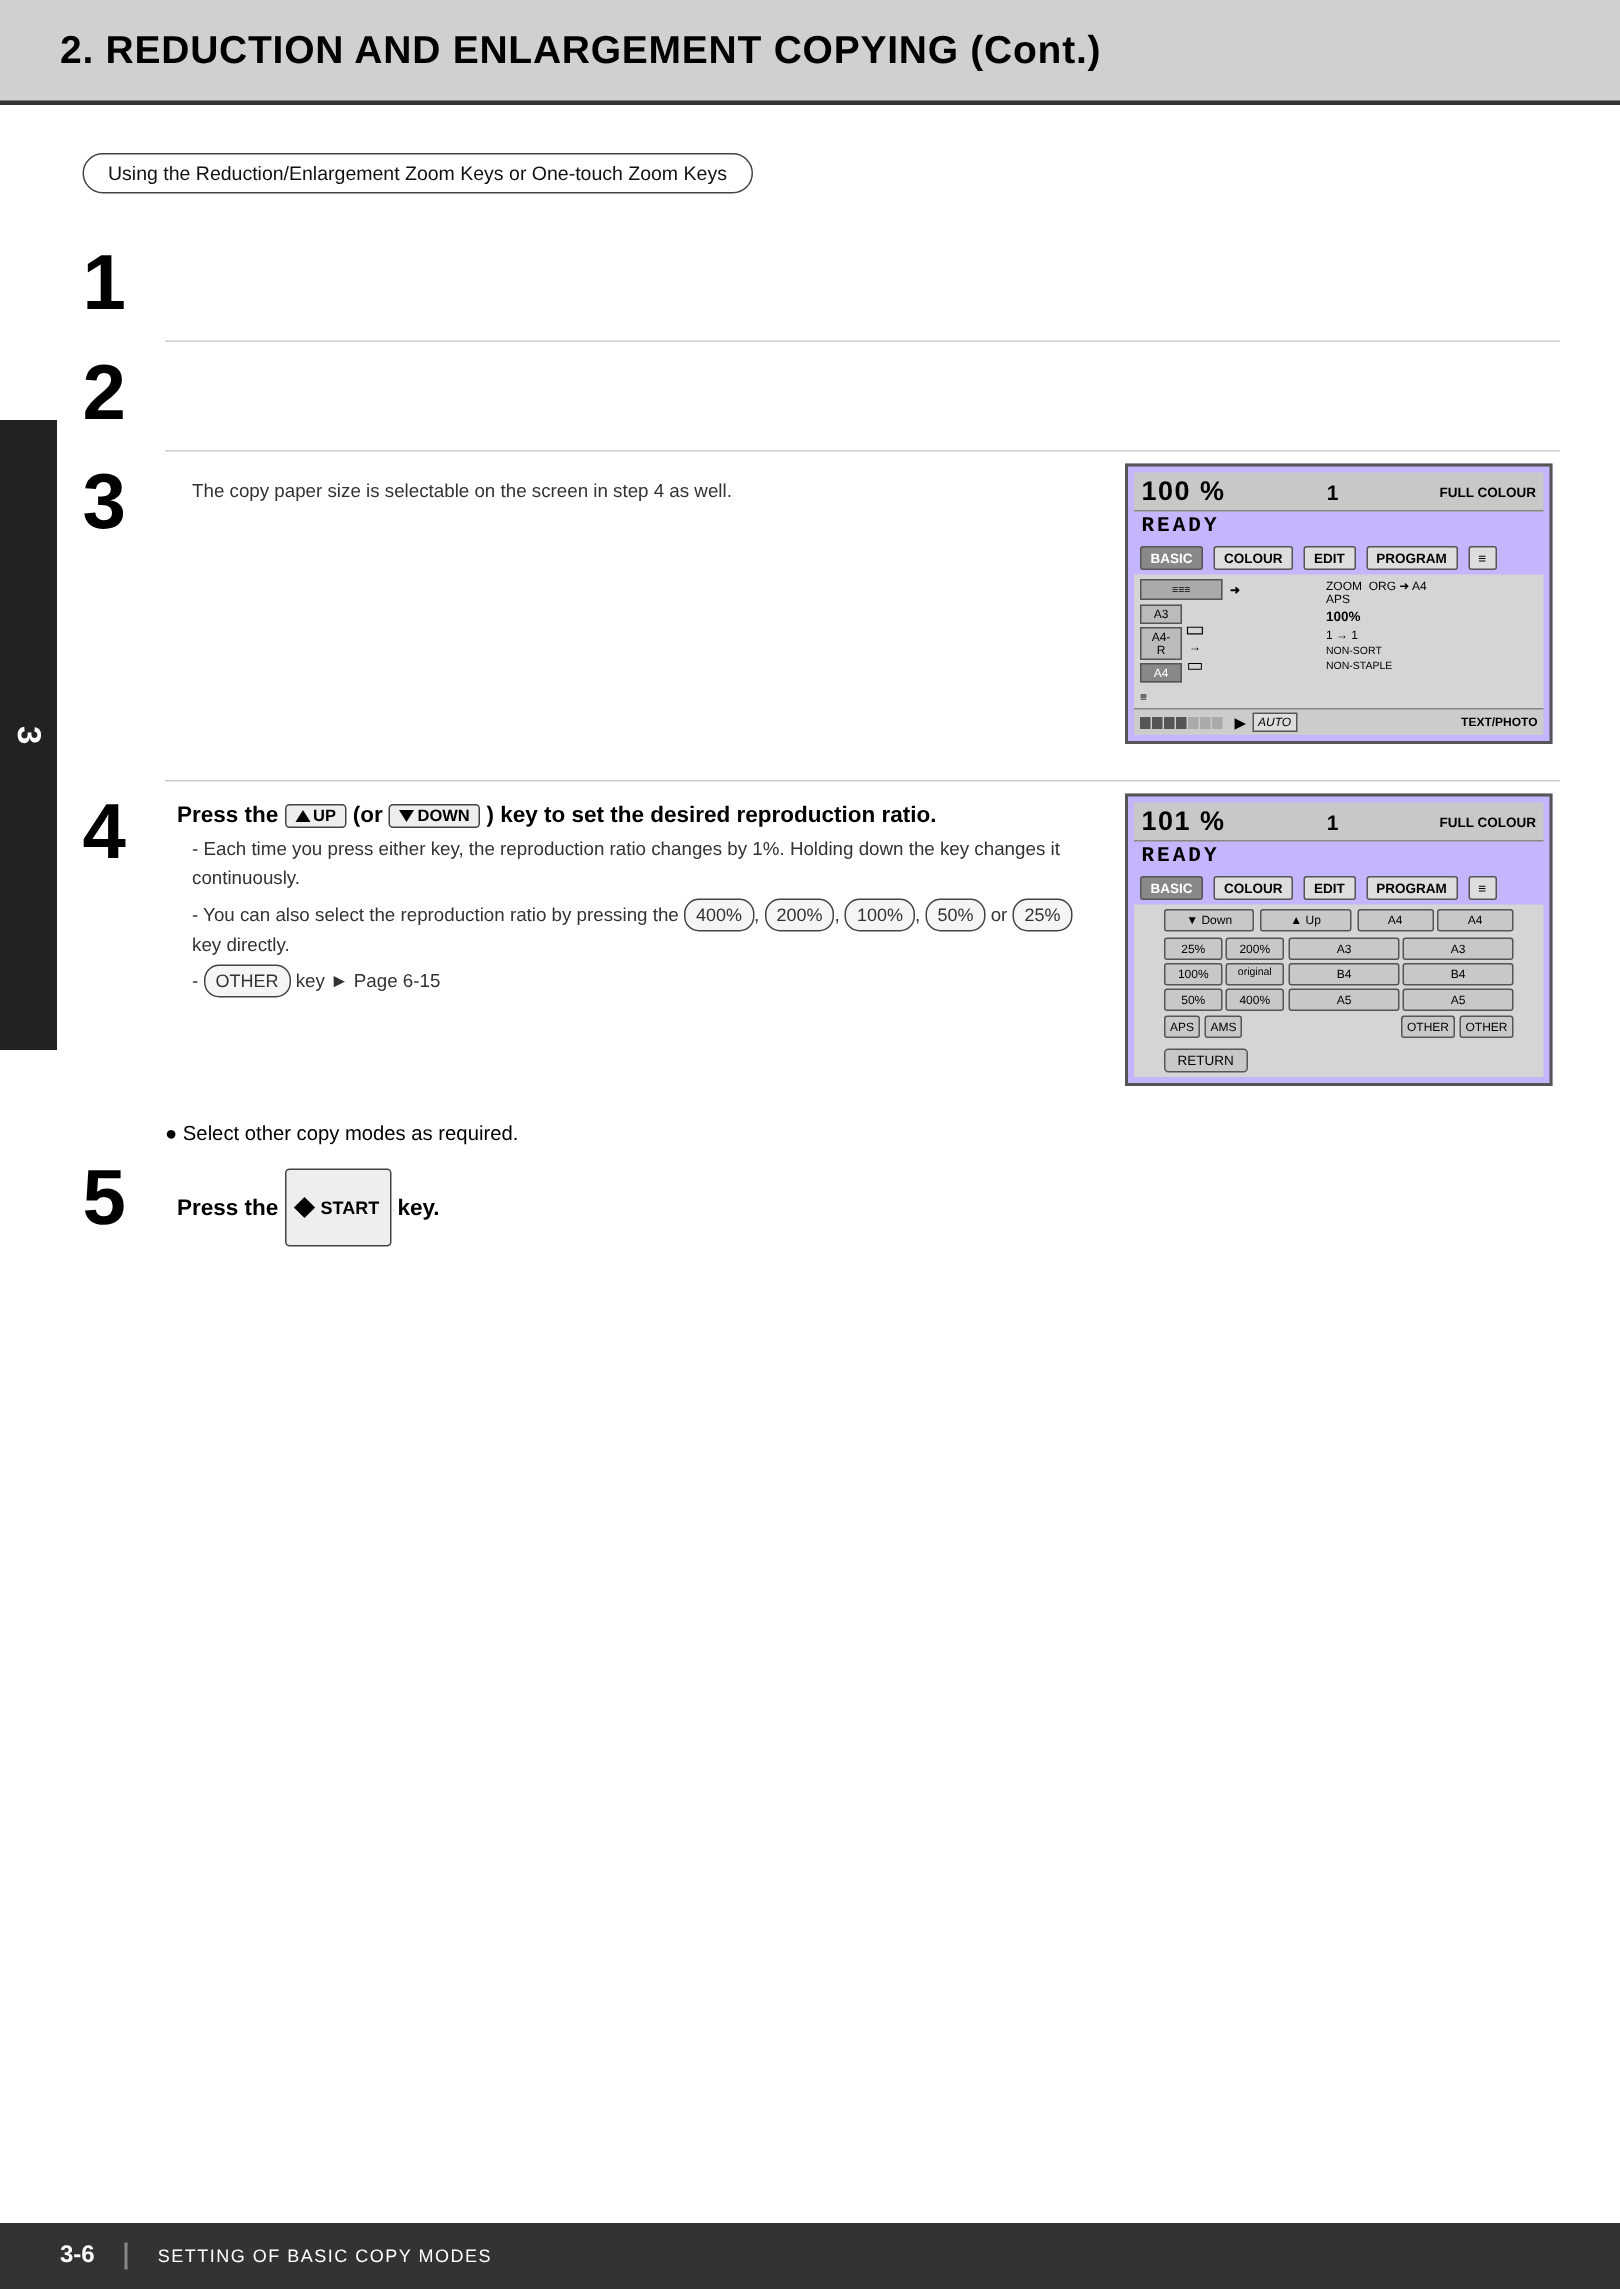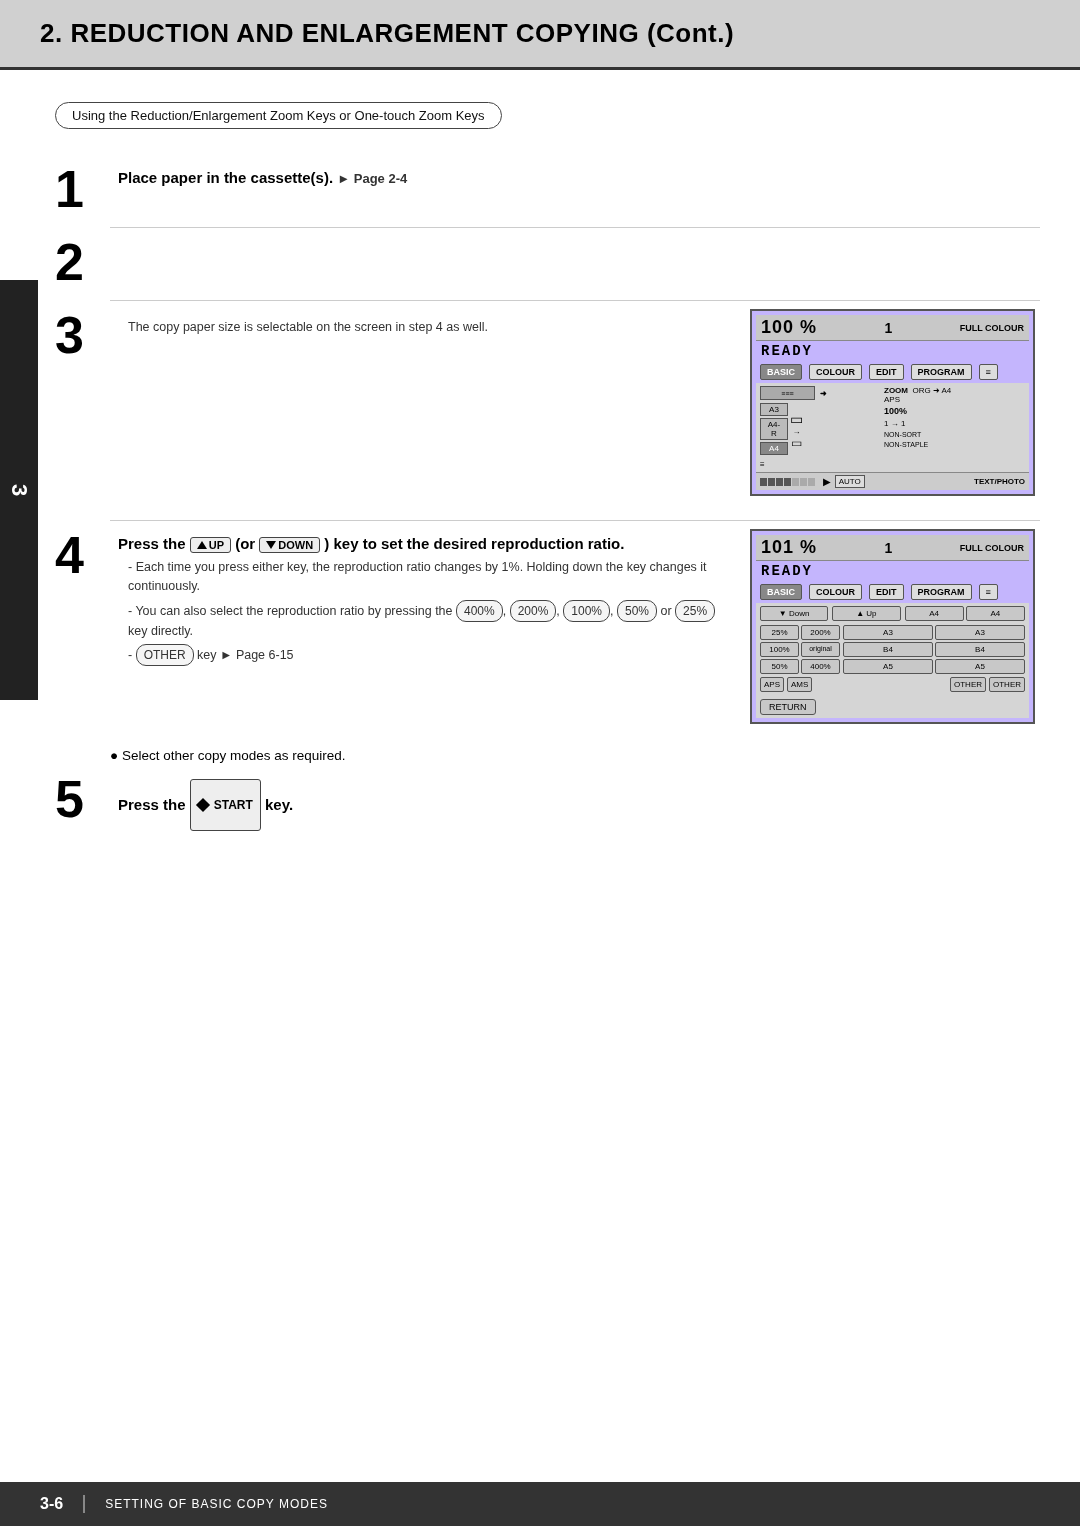--- a/index.html
+++ b/index.html
@@ -196,24 +196,25 @@
       background: #555;
     }
     .lcd-prog-empty {
       background: #aaa;
     }
     .lcd-auto-box {
       border: 1px solid #555;
       padding: 1px 3px;
       font-size: 8px;
       background: #ddd;
+      font-style: italic;
     }
     
     .lcd-body2 {
-      padding: 3px 4px;
+      padding: 3px 20px;
       background: #d5d5d5;
       min-height: 90px;
     }
     .lcd-btn {
       border: 1.5px solid #555;
       background: #c8c8c8;
       padding: 2px 3px;
       font-size: 8px;
       text-align: center;
       border-radius: 2px;
@@ -347,27 +348,20 @@
   </div>
 
   <div class="content">
 
     <div style="margin-top: 12px; margin-bottom: 16px;">
       <span class="notice-box">Using the Reduction/Enlargement Zoom Keys or One-touch Zoom Keys</span>
     </div>
 
     <div class="step">
       <div class="step-number">1</div>
-      <div class="step-content">
-        <div class="step-title">
-          <span>Place paper in the cassette(s).</span>
-          <span class="arrow-text"> ► </span>
-          <span class="arrow-text">Page 2-4</span>
-        </div>
-      </div>
     </div>
     <hr class="step-divider">
 
     <div class="step">
       <div class="step-number">2</div>
     </div>
     <hr class="step-divider">
 
     <div class="step-with-screen">
       <div class="step-left">
@@ -421,21 +415,21 @@
                     <div style="font-size:12px;">▭</div>
                   </div>
                 </div>
                 <div style="margin-top:3px;display:flex;align-items:center;gap:2px;">
                   <div style="font-size:8px;">≡</div>
                 </div>
               </div>
 
               <div class="lcd-right-panel">
                 <div style="font-size:8px;margin-bottom:2px;">
-                  <span style="font-weight:bold;">ZOOM</span>&nbsp;
+                  <span style="font-weight:normal;">ZOOM</span>&nbsp;
                   <span>ORG ➜ A4</span><br>
                   <span>APS</span>
                 </div>
                 <div style="font-size:9px;font-weight:bold;margin-bottom:3px;">100%</div>
                 <div style="font-size:8px;margin-bottom:2px;">
                   <span>1 → 1</span>
                 </div>
                 <div style="font-size:7px;line-height:1.4;">
                   <div>NON-SORT</div>
                   <div>NON-STAPLE</div>

